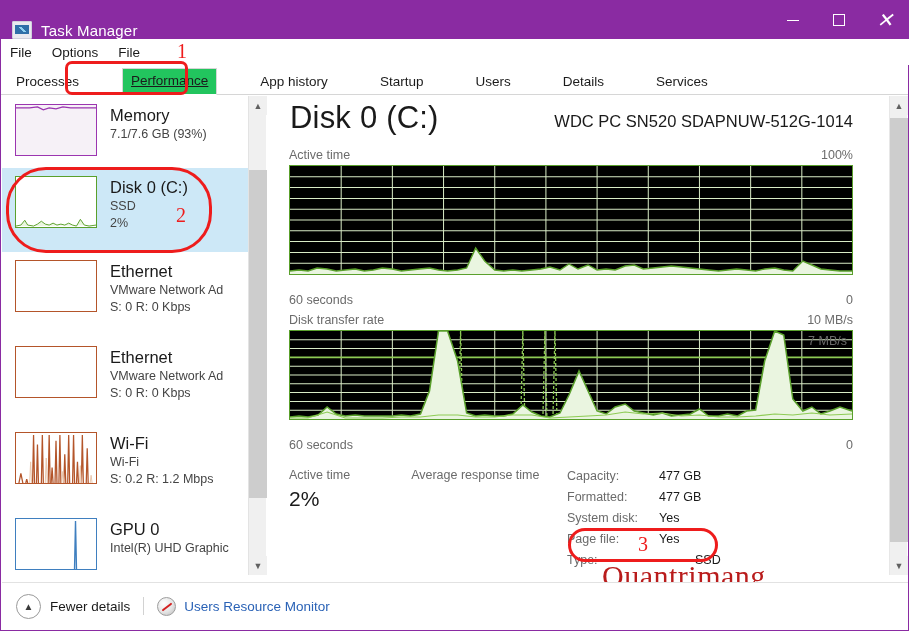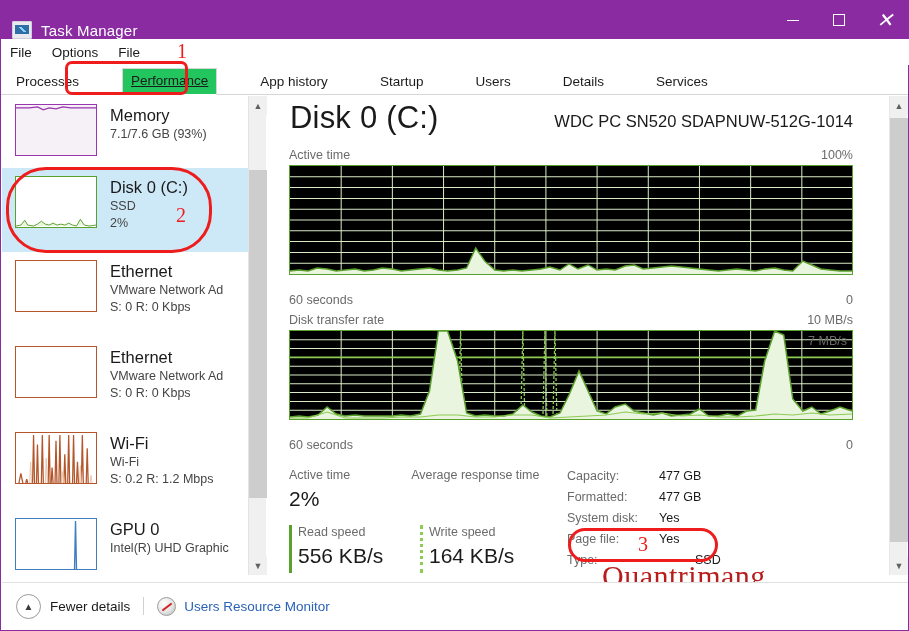--- a/index.html
+++ b/index.html
@@ -439,30 +439,20 @@
       <div class="stats-left">
         <div class="stat-row">
           <div class="stat-cell">
             <div class="stat-lab">Active time</div>
             <div class="stat-val">2%</div>
           </div>
           <div class="stat-cell" style="width:150px;">
             <div class="stat-lab">Average response time</div>
           </div>
         </div>
-        <div class="speed-row">
-          <div class="speed-cell">
-            <div class="stat-lab">Read speed</div>
-            <div class="stat-val">556 KB/s</div>
-          </div>
-          <div class="speed-cell dotted">
-            <div class="stat-lab">Write speed</div>
-            <div class="stat-val">164 KB/s</div>
-          </div>
-        </div>
       </div>
       <div class="stats-right">
         <div class="info-row">
           <span class="info-lab">Capacity:</span>
           <span class="info-val">477 GB</span>
         </div>
         <div class="info-row">
           <span class="info-lab">Formatted:</span>
           <span class="info-val">477 GB</span>
         </div>

